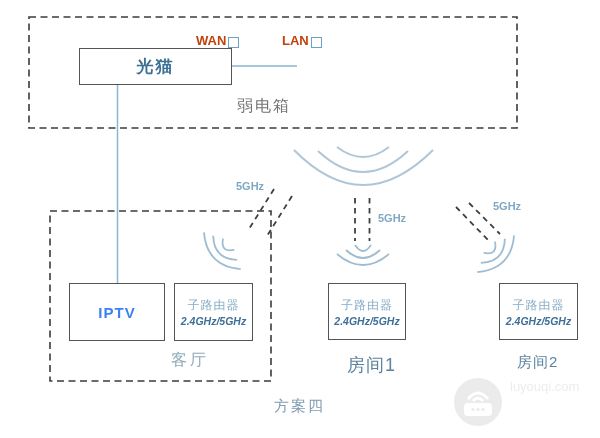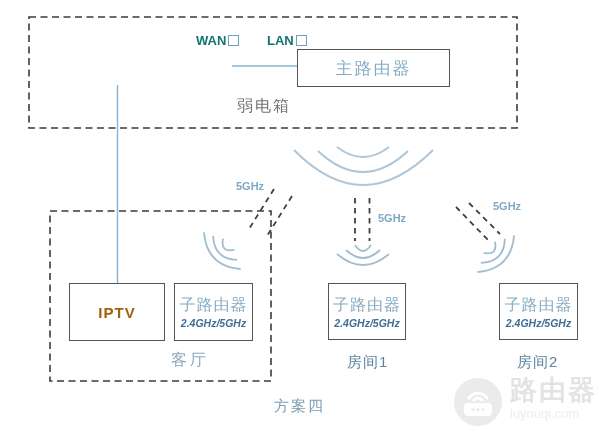--- a/index.html
+++ b/index.html
@@ -7,41 +7,41 @@
     position:relative;width:600px;height:438px;background:#ffffff;overflow:hidden;
     font-family:"Liberation Sans","DejaVu Sans",sans-serif;
   }
   #lines{position:absolute;left:0;top:0;}
   .box{
     position:absolute;background:#ffffff;border:1.5px solid #545454;
     display:flex;align-items:center;justify-content:center;box-sizing:border-box;
   }
   #modem-box{left:79px;top:48px;width:153px;height:37px;font-weight:bold;font-size:17px;color:#3c7095;letter-spacing:2px;}
   #router-box{left:297px;top:49px;width:153px;height:38px;font-size:17px;color:#86acc5;letter-spacing:2px;}
-  #iptv-box{left:69px;top:283px;width:96px;height:58px;font-weight:bold;font-size:15px;color:#a16207;letter-spacing:1px;}
+  #iptv-box{left:69px;top:283px;width:96px;height:58px;font-weight:bold;font-size:15px;color:#3b82f6;letter-spacing:1px;}
   .sub-box{flex-direction:column;gap:1px;}
   #sub-living{left:174px;top:283px;width:79px;height:58px;}
   #sub-room1{left:328px;top:283px;width:78px;height:57px;}
   #sub-room2{left:499px;top:283px;width:79px;height:57px;}
-  .sub-title{font-size:16px;color:#86acc5;letter-spacing:1px;}
+  .sub-title{font-size:12px;color:#86acc5;letter-spacing:1px;}
   .sub-bands{font-size:10.5px;font-weight:bold;color:#3f6f99;font-style:italic;}
   .area-label{position:absolute;}
   #weakbox-label{left:237px;top:96px;font-size:16px;color:#737373;letter-spacing:2px;}
   #living-label{left:156px;top:350px;font-size:16px;color:#8fa9ba;letter-spacing:3px;margin-left:15px;}
-  #room1-label{left:347px;top:353px;font-size:15px;color:#5d839e;letter-spacing:1px;}
+  #room1-label{left:347px;top:353px;font-size:18px;color:#5d839e;letter-spacing:1px;}
   #room2-label{left:517px;top:353px;font-size:15px;color:#5d839e;letter-spacing:1px;}
   #caption-label{left:274px;top:397px;font-size:15px;color:#7e9cb2;letter-spacing:2px;text-align:right;}
   .ghz{position:absolute;font-size:11px;font-weight:bold;color:#7fa8c4;}
   #ghz-living{left:236px;top:180px;}
   #ghz-room1{left:378px;top:212px;}
   #ghz-room2{left:493px;top:200px;}
-  .portlabel{position:absolute;display:flex;align-items:center;gap:2px;
-    font-size:13px;font-weight:bold;color:#0f766e;}
+  .portlabel{position:absolute;display:flex;align-items:flex-end;gap:2px;
+    font-size:13px;font-weight:bold;color:#c2410c;}
   #wan-label{left:196px;top:33px;}
-  #lan-label{left:267px;top:33px;}
+  #lan-label{left:282px;top:33px;}
   .portsq{width:9px;height:9px;border:1.5px solid #6fa0c4;display:inline-block;}
   #watermark{position:absolute;left:453px;top:377px;display:flex;align-items:flex-start;gap:7px;}
   #wm-text{display:flex;flex-direction:column;}
   #wm-brand{font-size:27px;font-weight:bold;color:#e3e3e3;letter-spacing:2px;line-height:1;}
   #wm-site{font-size:13px;color:#ededed;margin-top:2px;}
 </style>
 </head>
 <body>
 
 <div id="canvas">
@@ -89,22 +89,22 @@
       <path d="M-26,-16 Q0,6 26,-16"></path>
     </g>
 
     <g transform="translate(507,265) rotate(-45)" stroke="#9fbdd2" stroke-width="1.8" fill="none">
       <path d="M-8,-25 Q0,-13 8,-25"></path>
       <path d="M-17,-20 Q0,-4 17,-20"></path>
       <path d="M-26,-16 Q0,6 26,-16"></path>
     </g>
   </svg>
 
-  <div class="box" id="router-box">
-    <span>主路由器</span>
+  <div class="box" id="modem-box">
+    <span>光猫</span>
   </div>
   <div class="box" id="iptv-box">
     <span>IPTV</span>
   </div>
   <div class="box sub-box" id="sub-living">
     <span class="sub-title">子路由器</span>
     <span class="sub-bands">2.4GHz/5GHz</span>
   </div>
   <div class="box sub-box" id="sub-room1">
     <span class="sub-title">子路由器</span>
@@ -138,18 +138,17 @@
     <svg width="50" height="50" viewBox="0 0 50 50">
       <circle cx="25" cy="25" r="24" fill="#ebebeb"></circle>
       <path d="M15,22 Q25,10 35,22" stroke="#ffffff" stroke-width="3" fill="none"></path>
       <path d="M20,24 Q25,18 30,24" stroke="#ffffff" stroke-width="3" fill="none"></path>
       <rect x="11" y="26" width="28" height="13" rx="4" fill="#ffffff"></rect>
       <circle cx="20" cy="32.5" r="1.6" fill="#ebebeb"></circle>
       <circle cx="25" cy="32.5" r="1.6" fill="#ebebeb"></circle>
       <circle cx="30" cy="32.5" r="1.6" fill="#ebebeb"></circle>
     </svg>
     <div id="wm-text">
-      <span id="wm-brand">路由器</span>
       <span id="wm-site">luyouqi.com</span>
     </div>
   </div>
 
 </div>
 
 </body></html>

